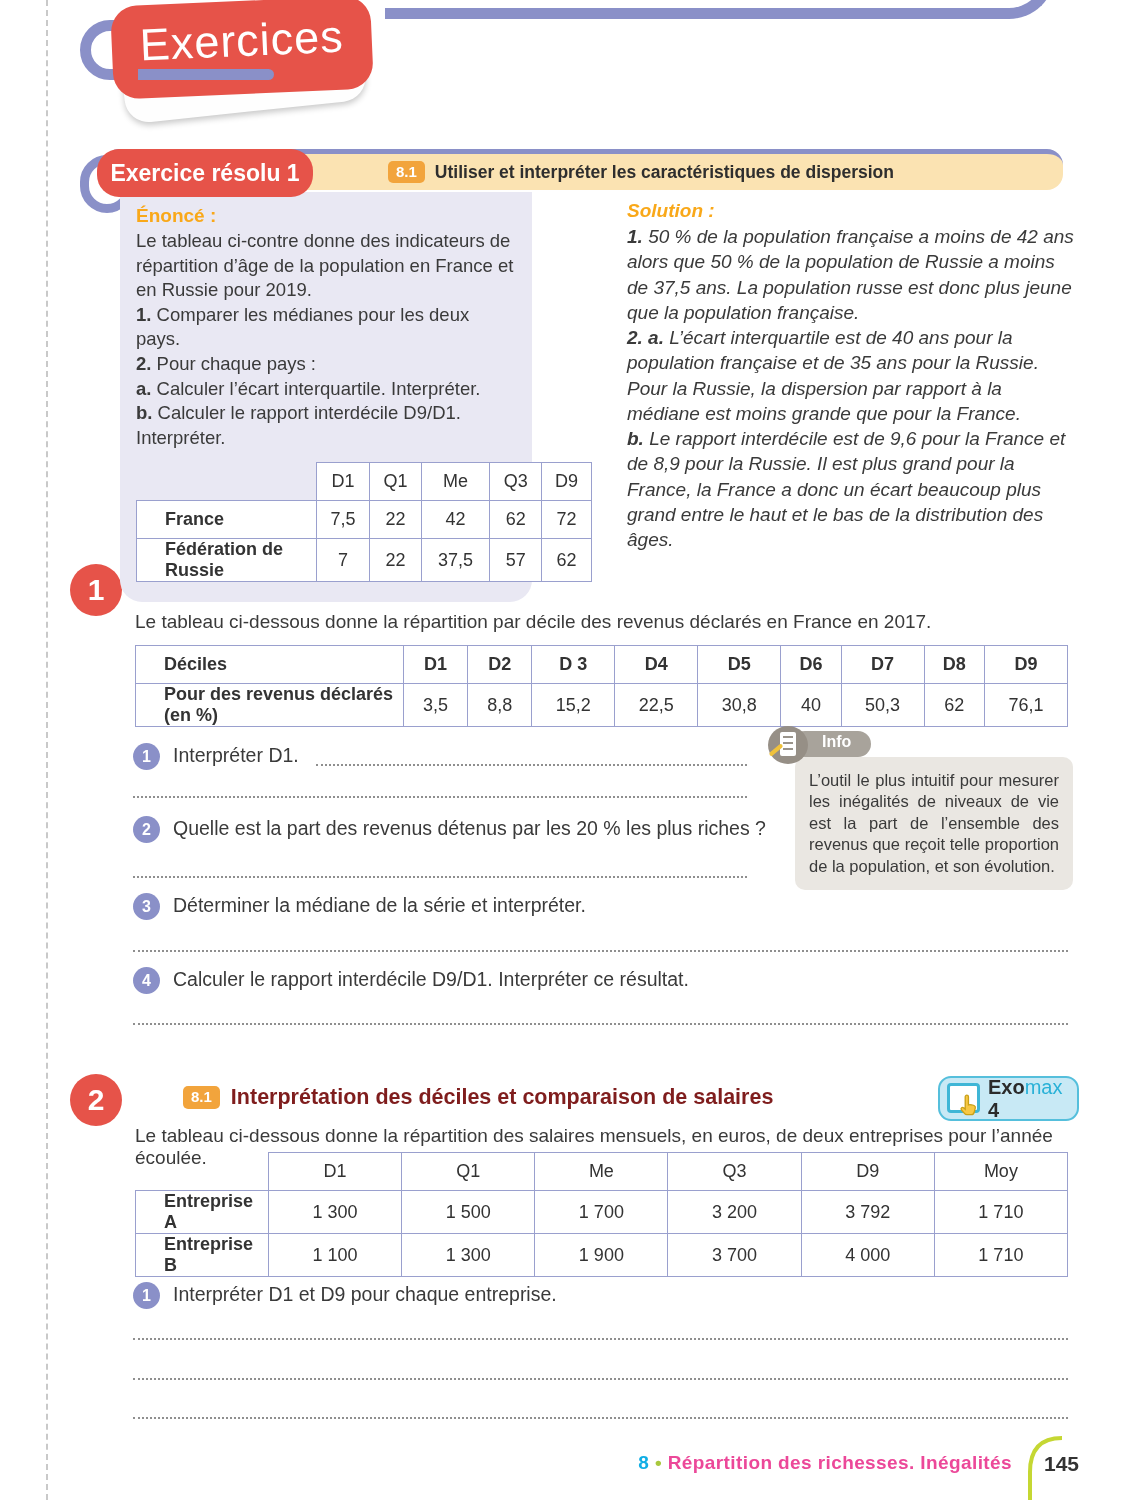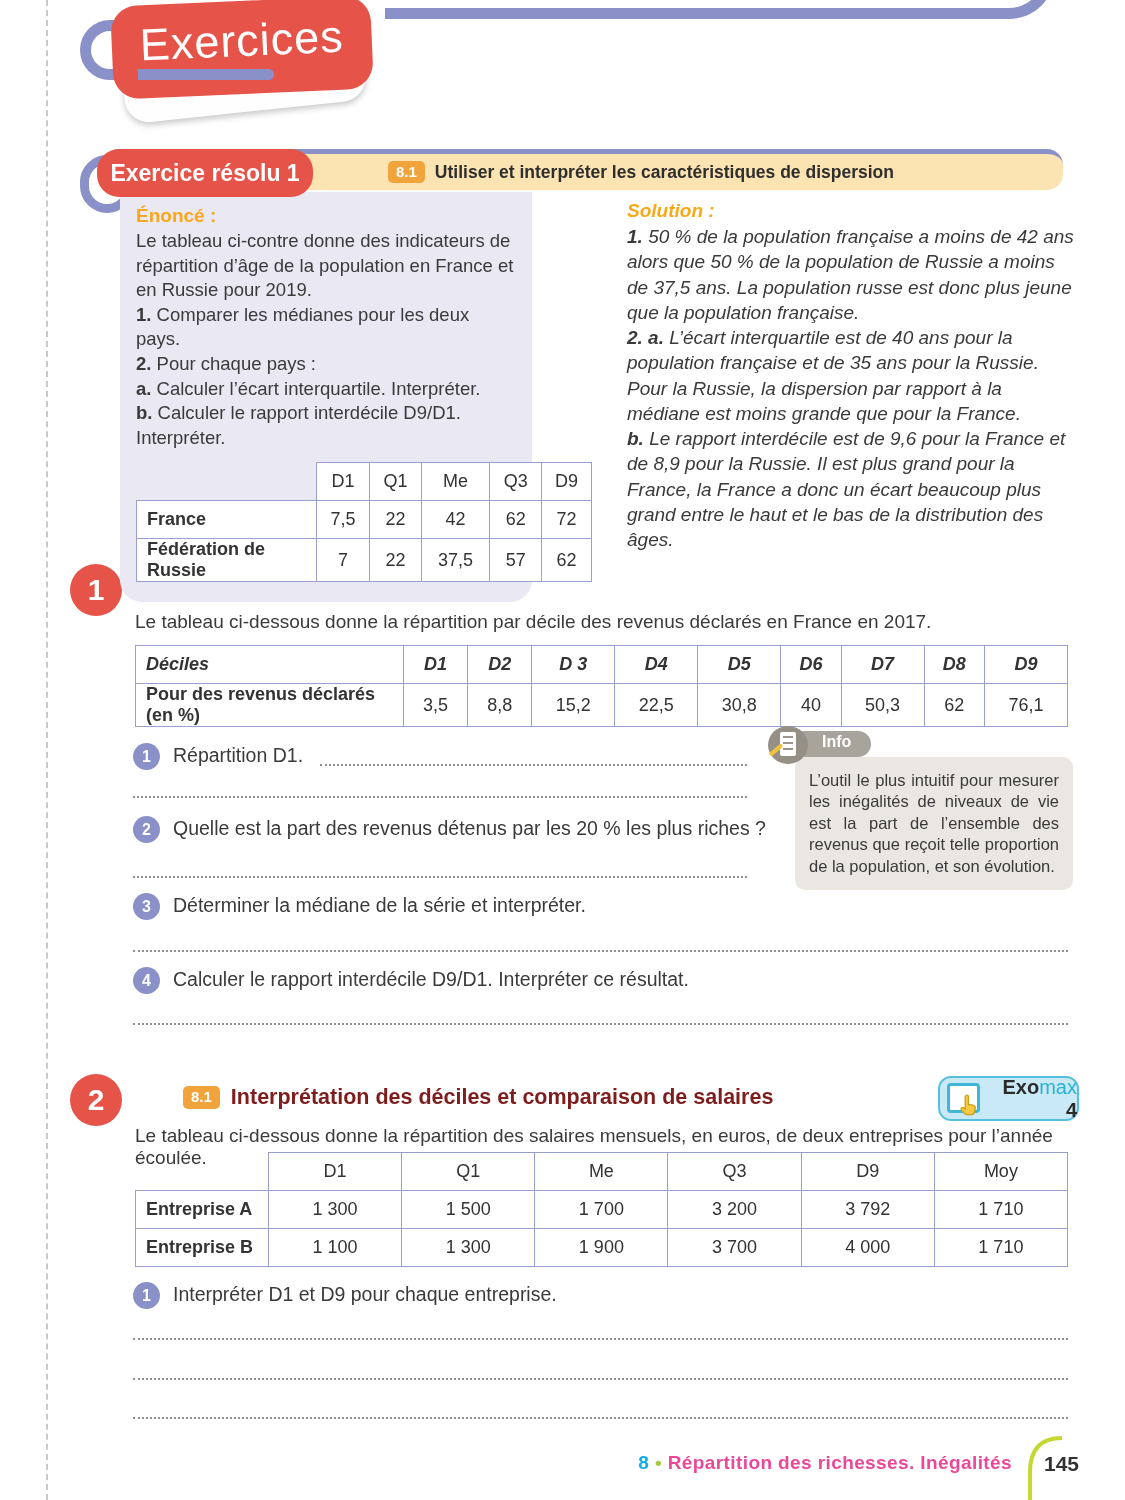--- a/index.html
+++ b/index.html
@@ -65,27 +65,27 @@
   .sec-head { color:#f9a819; font-weight:bold; font-size:19px; margin-bottom:2px; }
   .enonce p, .solution p { font-size:18.5px; line-height:1.33; }
   .solution { left:627px; top:200px; width:449px;font-style:italic; }
   .solution p { font-size:19px; }
 
   table { border-collapse:collapse; }
   .tb td {
     border:1.6px solid #9aa0ce; background:#fff; text-align:center;
     font-size:18px; color:#333; height:38px; padding:0 4px;
   }
-  .tb td.rowlabel { text-align:left; font-weight:bold; padding-left:10px; }
+  .tb td.rowlabel { text-align:left; font-weight:bold; padding-left:28px; }
   .tb td.blank { border:none; background:transparent; }
   .t-solved { width:456px; margin-top:12px; }
   .t-solved td.rowlabel { width:180px; }
   .t-ex1 { left:135px; top:645px; width:933px; }
   .t-ex1 td:first-child { width:268px; }
-  .t-ex1 tr:first-child td { font-weight:bold;font-style:italic; }
+  .t-ex1 tr:first-child td { font-weight:bold; }
   .t-ex2 { left:135px; top:1152px; width:933px; }
   .t-ex2 td:first-child { width:133px; }
 
   
   .exo-circle {
     width:52px; height:52px; border-radius:50%; background:#e65349;
     color:#fff; font-weight:bold; font-size:30px;
     display:flex; align-items:center; justify-content:center;
   }
   .ex-head { display:flex; align-items:center; gap:11px; }
@@ -115,21 +115,21 @@
     left:795px; top:757px; width:278px; background:#eae7e2; border-radius:10px;
     padding:13px 14px; font-size:16.5px; line-height:1.3; text-align:justify; z-index:1;
   }
 
   
   .exomax {
     left:938px; top:1076px; width:141px; height:45px; background:#c8e9f5;
     border:2.5px solid #55bfdc; border-radius:13px; display:flex; align-items:center;
     padding-left:48px; cursor:pointer;
   }
-  .exomax .txt { font-size:20px;text-align:right; }
+  .exomax .txt { font-size:20px; }
   .exomax .b { font-weight:bold; color:#2b2b2b; }
   .exomax .c { color:#29b1d7; }
   .exo-square { position:absolute; left:7px; top:5px; width:33px; height:30px; background:#fff; border:3px solid #3fb6d6; border-radius:4px; }
   .exo-hand { position:absolute; left:16px; top:15px; width:26px; height:26px; }
 
   
   .footer { top:1452px; left:0; width:1012px; text-align:right; font-size:19px; font-weight:bold; letter-spacing:0.4px; }
   .f-num { color:#10aee5; }
   .f-dot { color:#a8c83d; }
   .f-title { color:#ec4899; }
@@ -231,21 +231,21 @@
     <td>40</td>
     <td>50,3</td>
     <td>62</td>
     <td>76,1</td>
   </tr>
 </tbody>
   </table>
 
 <div class="abs q-row" style="left:133px; top:744px; width:614px;">
   <span class="q-circle">1</span>
-  <span class="q-text">Répartition D1.</span>
+  <span class="q-text">Interpréter D1.</span>
   <span class="q-fill"></span>
 </div>
 <div class="abs dotline" style="left:133px; top:795px; width:614px;"></div>
 
 <div class="abs q-row" style="left:133px; top:817px; width:650px;">
   <span class="q-circle">2</span>
   <span class="q-text">Quelle est la part des revenus détenus par les 20 % les plus riches ?</span>
 </div>
 <div class="abs dotline" style="left:133px; top:875px; width:614px;"></div>
 

